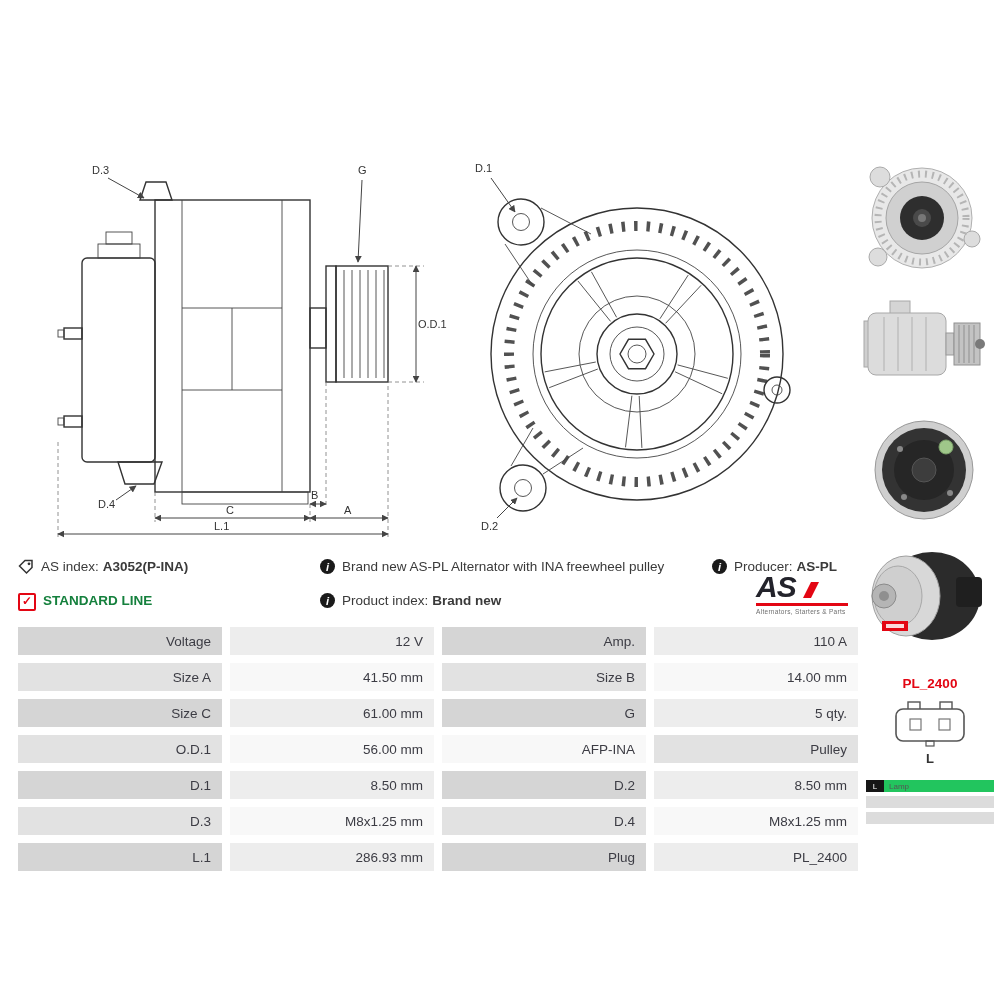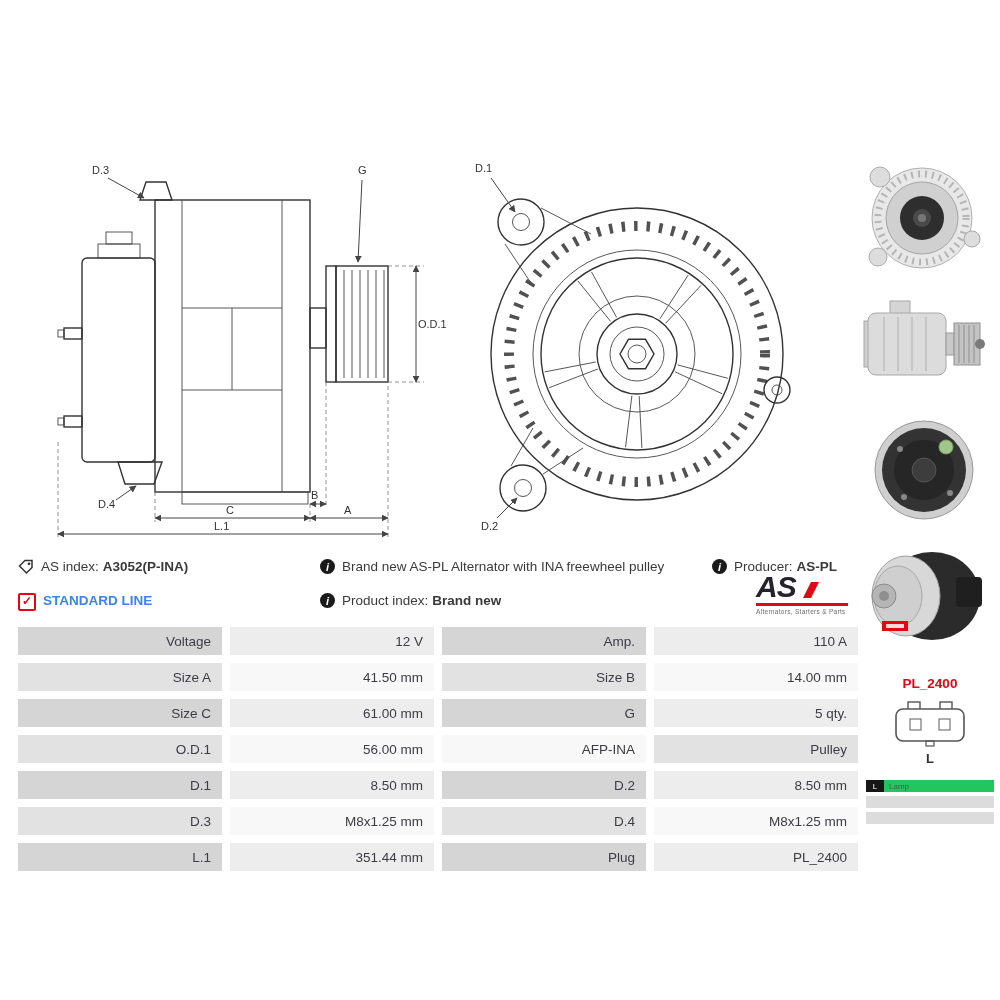--- a/index.html
+++ b/index.html
@@ -21,21 +21,21 @@
   
   .irow{position:absolute;left:18px;right:10px;height:20px;}
   .iitem{position:absolute;top:8px;display:flex;font-size:13.5px;color:#3a3a3a;white-space:nowrap;}
   .iitem .ic{width:16px;height:16px;margin-right:7px;flex:0 0 auto;}
   .iitem b{margin-left:4px;font-weight:bold;}
   .info-badge{width:15px;height:15px;border-radius:50%;background:#1a1a1a;color:#fff;
               font-size:11px;font-weight:bold;font-style:italic;display:flex;align-items:center;
               justify-content:center;margin-right:7px;flex:0 0 auto;}
   .chk{width:14px;height:14px;border:2px solid #e30613;border-radius:2px;color:#e30613;
        font-size:12px;font-weight:bold;line-height:13px;text-align:center;margin-right:7px;flex:0 0 auto;}
-  .std{color:#3b82f6;font-weight:bold;}
+  .std{color:#15803d;font-weight:bold;}
 
   
   .logo{position:absolute;left:756px;top:574px;width:94px;text-align:left;}
   .logo-row{display:flex;align-items:flex-end;}
   .logo-as{font-size:30px;font-weight:bold;font-style:italic;color:#23232b;line-height:0.85;letter-spacing:-1px;}
   .logo-flag{width:20px;height:20px;margin-left:3px;}
   .logo-bar{width:92px;height:3px;background:#e30613;margin-top:3px;}
   .logo-tag{font-size:6.5px;color:#6e6e6e;margin-top:2px;letter-spacing:0.3px;}
 
   
@@ -305,21 +305,21 @@
     <div class="cell val odd">8.50 mm</div>
     <div class="cell lab odd">D.2</div>
     <div class="cell val odd">8.50 mm</div>
 
     <div class="cell lab even">D.3</div>
     <div class="cell val even">M8x1.25 mm</div>
     <div class="cell lab even">D.4</div>
     <div class="cell val even">M8x1.25 mm</div>
 
     <div class="cell lab odd">L.1</div>
-    <div class="cell val odd">351.44 mm</div>
+    <div class="cell val odd">286.93 mm</div>
     <div class="cell lab odd">Plug</div>
     <div class="cell val odd">PL_2400</div>
   </div>
 
   <div class="plug-panel">
     <div class="plug-code">PL_2400</div>
     <svg class="plug-svg" width="80" height="52" viewBox="0 0 80 52">
       <rect x="18" y="5" width="12" height="8" fill="none" stroke="#555" stroke-width="1.4"></rect>
       <rect x="50" y="5" width="12" height="8" fill="none" stroke="#555" stroke-width="1.4"></rect>
       <rect x="6" y="12" width="68" height="32" rx="7" fill="#ffffff" stroke="#555" stroke-width="1.6"></rect>

